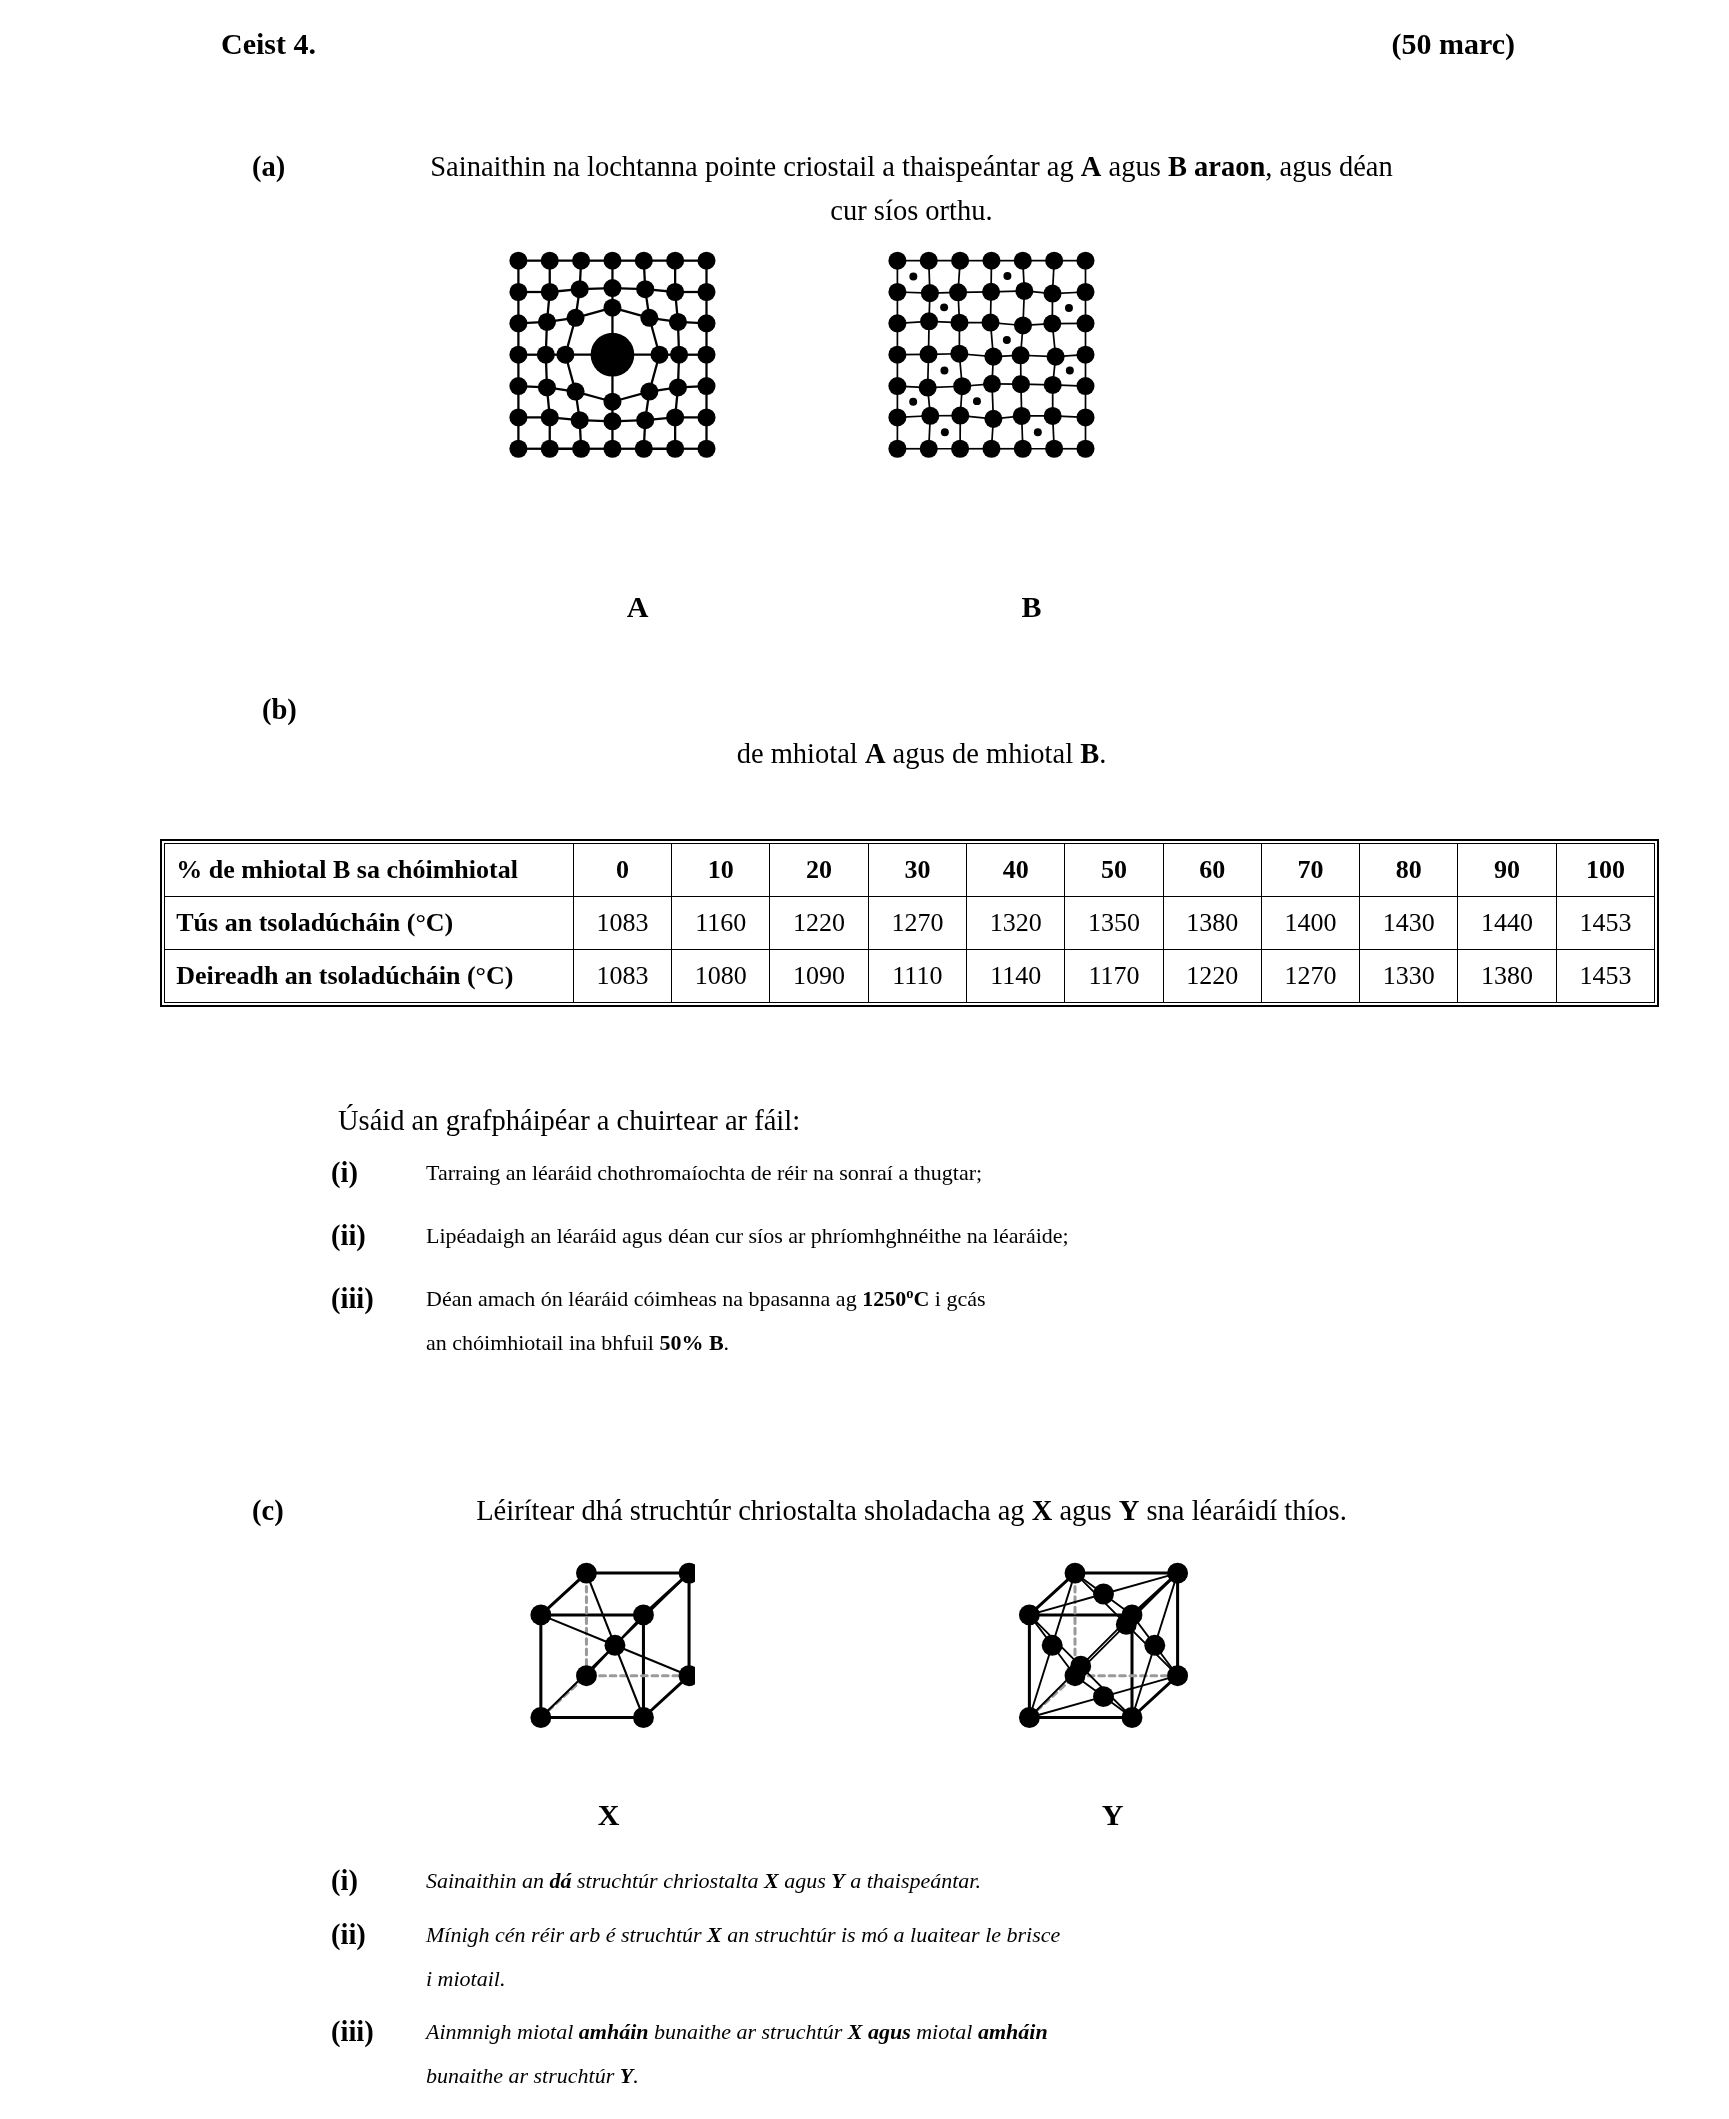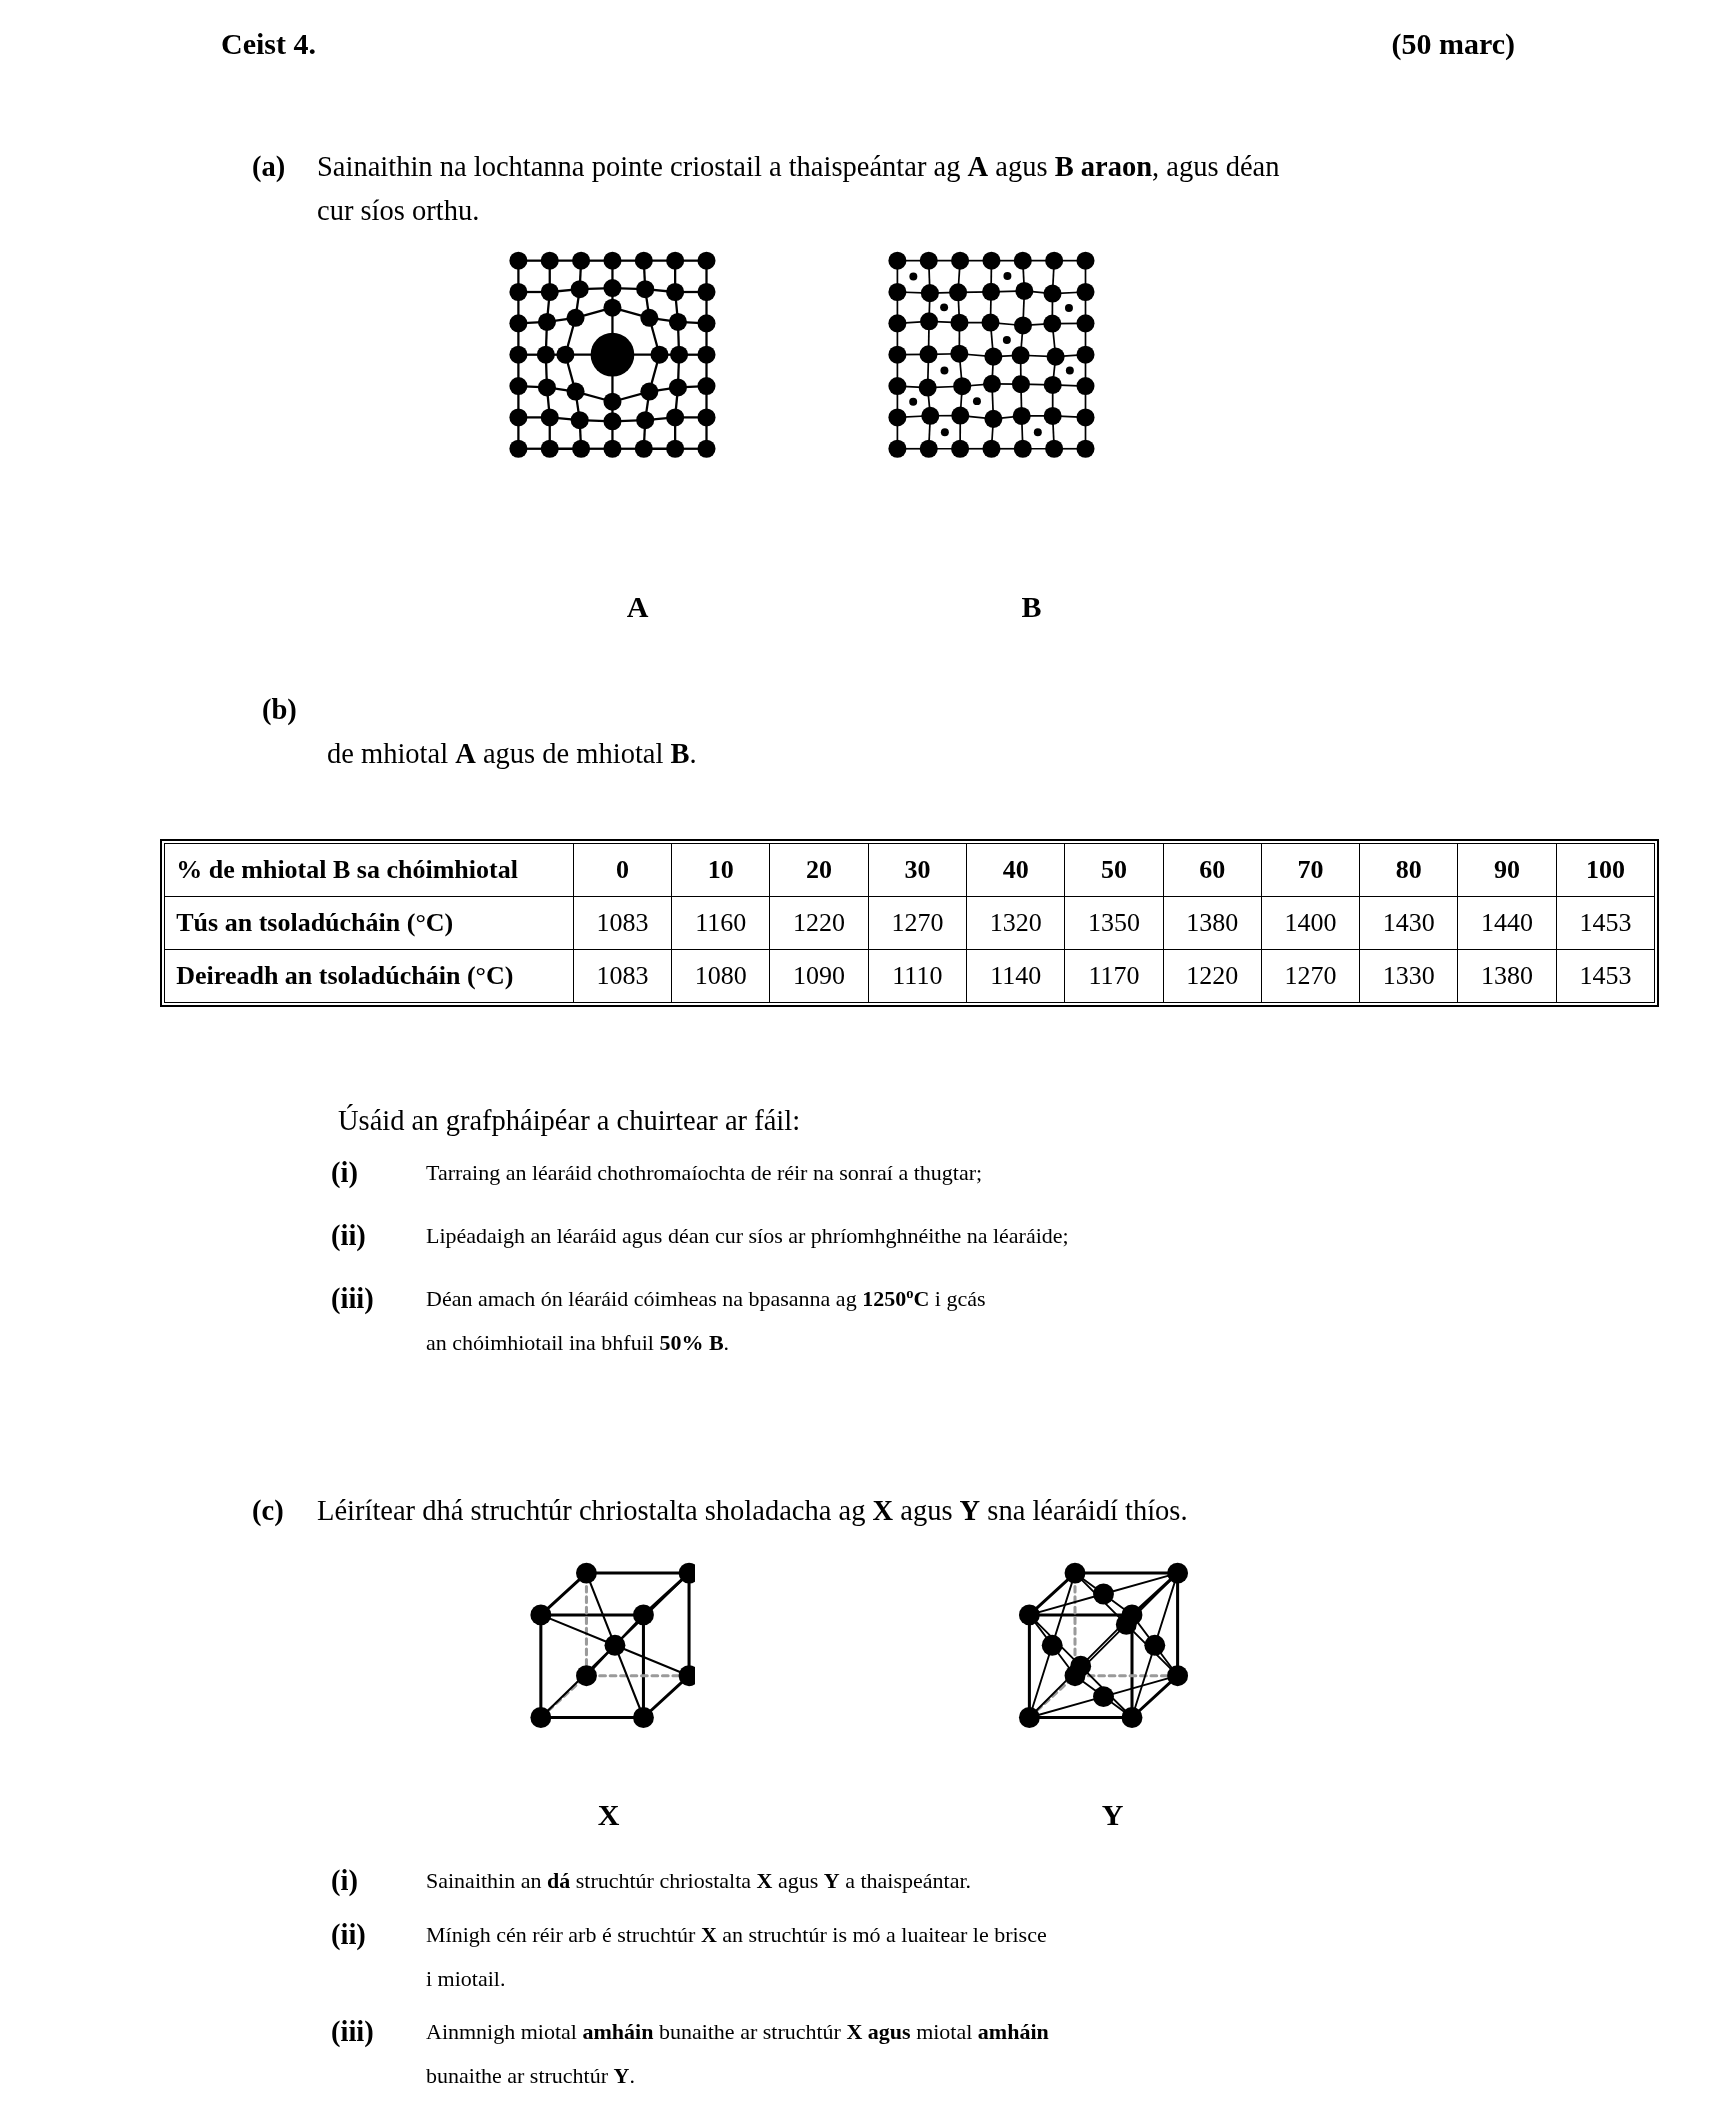--- a/index.html
+++ b/index.html
@@ -44,20 +44,21 @@
   }
   .qlabel {
     font-weight: bold;
     font-size: 28.5px;
     flex: 0 0 auto;
     line-height: 44px;
   }
   .qbody {
     font-size: 28.5px;
     line-height: 44px;
+    text-align: center;
   }
   .qbody b { font-weight: bold; }
 
   
   #block-a { top: 145px; left: 252px; width: 1265px; }
   #block-a .qlabel { width: 65px; }
   #block-a .qbody  { width: 1189px; }
 
   
   #block-b { top: 688px; left: 262px; width: 1265px; }
@@ -154,21 +155,21 @@
     line-height: 44px;
   }
   .subtext b { font-weight: bold; }
 
   #sublist-b { top: 1151px; left: 331px; width: 1189px; }
   #sublist-b .subnum { width: 95px; }
   #sublist-b .subtext { width: 1065px; }
 
   #sublist-c { top: 1859px; left: 331px; width: 1189px; }
   #sublist-c .subnum { width: 95px; }
-  #sublist-c .subtext { width: 1065px; }
+  #sublist-c .subtext { width: 1065px; font-style: italic; }
   #sublist-c .subitem { margin-bottom: 9.5px; }
 
   sup { font-size: 0.66em; vertical-align: super; line-height: 0; }
 
   
   #cubes-row {
     position: absolute;
     top: 1556px;
     left: 0;
     width: 1729px;

